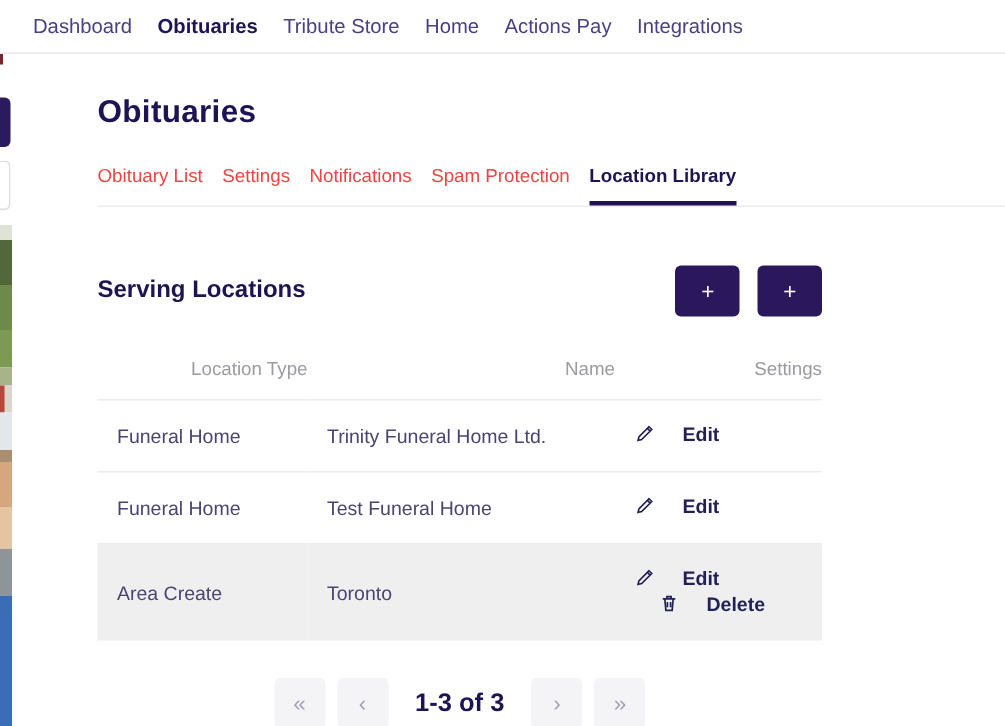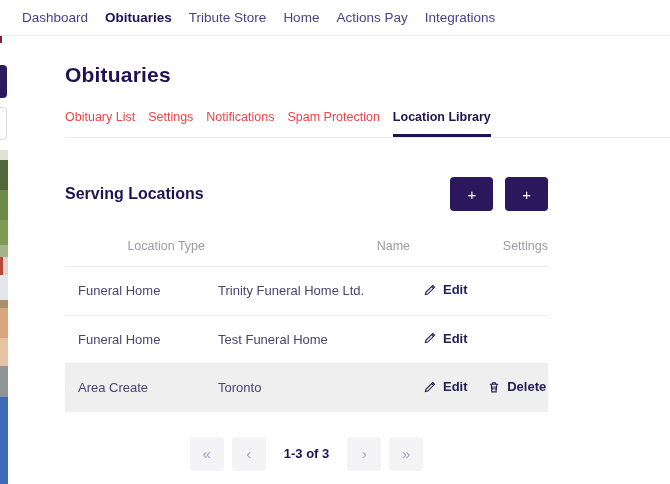--- a/index.html
+++ b/index.html
@@ -140,22 +140,22 @@
   }
   .loc-table td {
     font-size: 13px;
     color: #4a4470;
     padding: 15px 0 15px 13px;
     border-bottom: 1px solid #ececf0;
   }
   .loc-table tr.highlight td { background: #efefef; border-bottom: none; }
   .action-link {
     display: inline-flex;
-    align-items: center;
-    gap: 6px;
+    align-items: flex-start;
+    gap: 18px;
     font-size: 13px;
     font-weight: bold;
     color: #232056;
     text-decoration: none;
     cursor: pointer;
   }
   .action-link + .action-link { margin-left: 16px; }
   .action-link svg { display: block; }
 
   
@@ -176,21 +176,21 @@
     border-radius: 4px;
     color: #a3a0bd;
     font-size: 15px;
     font-family: inherit;
     cursor: pointer;
     display: flex;
     align-items: center;
     justify-content: center;
   }
   .page-range {
-    font-size: 13px;
+    font-size: 17px;
     font-weight: bold;
     color: #1f1354;
     margin: 0 10px;
     white-space: nowrap;
   }
 </style>
 </head>
 <body>
 
 <nav class="topnav">

